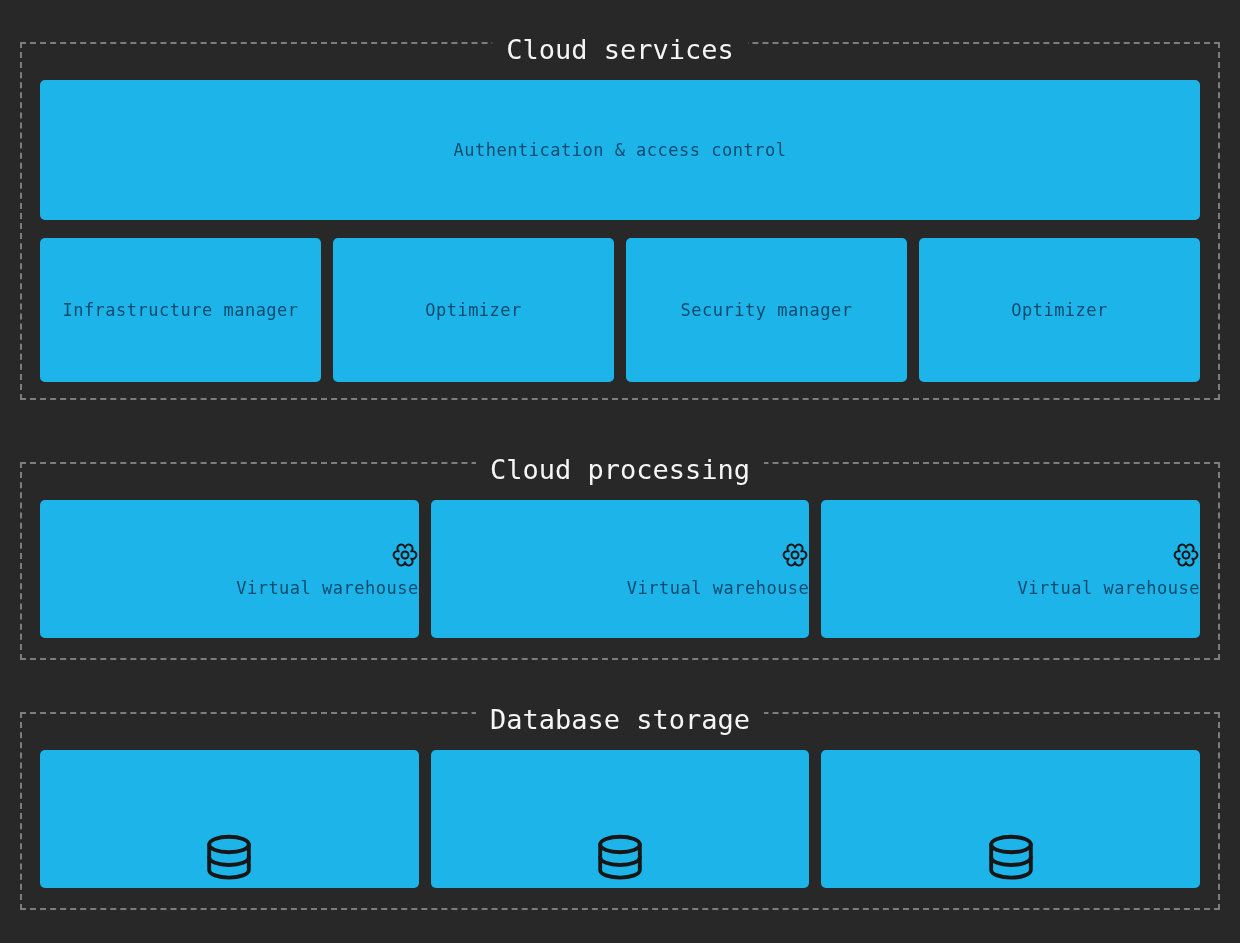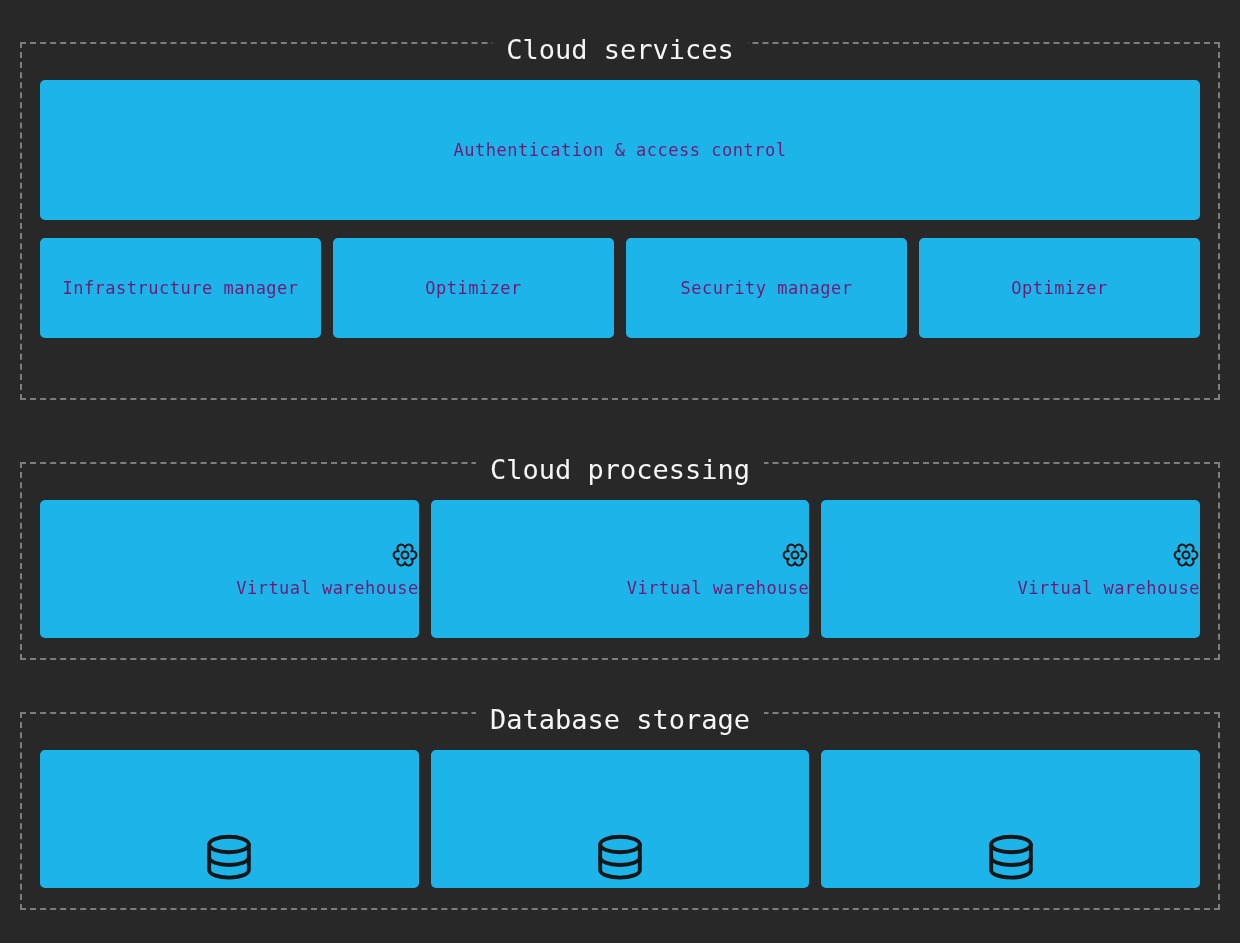--- a/index.html
+++ b/index.html
@@ -21,27 +21,27 @@
   .group-title {
     position:absolute; top:-22px; left:50%; transform:translateX(-50%);
     background:#282828; padding:0 14px;
     color:#f5f5f5; font-size:27px; font-weight:500; line-height:40px;
     white-space:nowrap;
     margin-top:8px;
   }
   .box {
     background:#1db5e9; border-radius:5px;
     display:flex; align-items:center; justify-content:center;
-    color:#701a75; font-size:17px; font-weight:500; letter-spacing:0.5px;
+    color:#0c4a6e; font-size:17px; font-weight:500; letter-spacing:0.5px;
     box-sizing:border-box;
   }
   .wide-box { height:140px; margin-bottom:18px; }
   .row { display:flex; gap:12px; }
   .row .box { flex:1 1 0; }
-  .row-cloud .box { height:100px; }
+  .row-cloud .box { height:144px; }
   .row-tall .box { height:138px;align-items:flex-end; }
   .vw-box { flex-direction:column; gap:9px; }
   .icon { display:flex; align-items:center; justify-content:center; line-height:0; }
 </style>
 </head>
 <body>
 
 <div class="page">
 
   <section class="group group-cloud">

